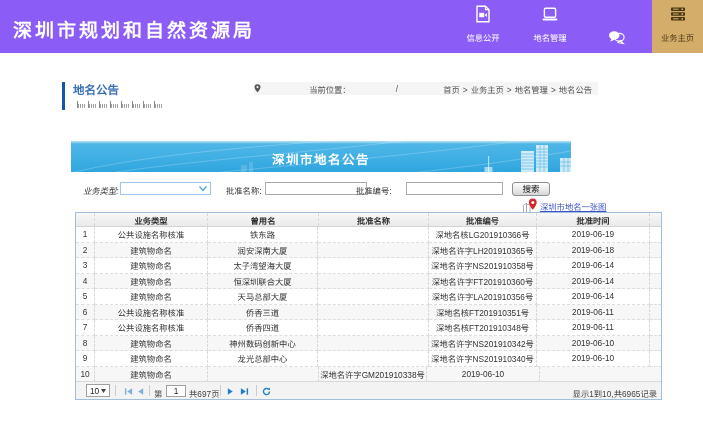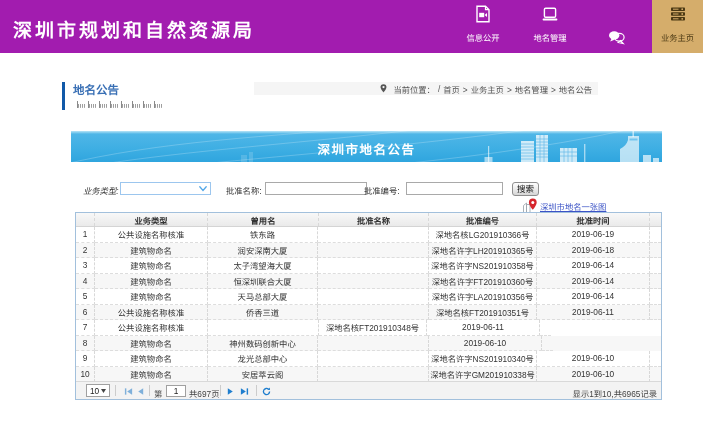--- a/index.html
+++ b/index.html
@@ -1,21 +1,21 @@
 <!DOCTYPE html>
 <html lang="zh-CN"><head>
 <meta charset="utf-8">
 <style>
   * { margin:0; padding:0; box-sizing:border-box; }
   html,body { width:703px; height:430px; background:#ffffff; overflow:hidden;
     font-family:"Liberation Sans", sans-serif; }
   .abs { position:absolute; }
 
   
-  .header { left:0; top:0; width:703px; height:53px; background:#a21caf; }
+  .header { left:0; top:0; width:703px; height:53px; background:#8b5cf6; }
   .header-title { left:13px; top:15px; color:#fff; font-size:19px; font-weight:bold;
     letter-spacing:3px; font-family:"Liberation Serif", serif; white-space:nowrap; }
   .nav-item { top:0; width:66px; height:53px; text-align:center; cursor:pointer; }
   .nav-item .nicon { position:absolute; left:50%; top:5px; margin-left:-9px; width:18px; height:18px; }
   .nav-item .nlabel { position:absolute; left:0; right:0; top:31px; font-size:8.3px; color:#fff; white-space:nowrap; }
   .nav-active { background:#D5AD6B; }
   .nav-active .nlabel { color:#4A3813; }
 
   
   .sec-bar { left:62px; top:82px; width:3px; height:28px; background:#1159A8; }
@@ -23,40 +23,40 @@
   .sec-ticks { left:77px; top:101px; width:88px; height:7px;
     background:
       repeating-linear-gradient(90deg, #8a8a8a 0 1px, transparent 1px 11px),
       repeating-linear-gradient(90deg, transparent 0 0.7px, #9e9e9e 0.7px 1.5px, transparent 1.5px 2.2px);
     background-size:100% 100%, 100% 55%;
     background-position:0 0, 0 100%;
     background-repeat:no-repeat; }
 
   
   .crumb { left:254px; top:82px; width:344px; height:13px; background:#F5F5F5;
-    display:flex; align-items:center; justify-content:flex-end; padding-right:6px;
+    display:flex; align-items:center; justify-content:space-between; padding-right:6px;
     font-size:8.3px; color:#555; white-space:nowrap; }
   .crumb .pin { width:7px; height:9px; margin-right:6px; }
   .crumb .sep { margin:0 3px; }
   .crumb a { color:#555; text-decoration:none; cursor:pointer; }
 
   
-  .banner { left:71px; top:131px; width:591px; height:31px;
+  .banner { left:71px; top:141px; width:500px; height:31px;
     background:linear-gradient(180deg,#B8E4F6 0,#4FB6E7 3px,#3DAEE3 60%,#2FA5DE 100%); overflow:hidden; }
   .banner svg { position:absolute; left:0; top:0; }
   .banner-title { position:absolute; left:0; right:0; top:8px; text-align:center;
     font-size:12.5px; font-weight:bold; color:#fff; letter-spacing:1.5px; }
 
   
   .flabel { top:184px; font-size:8.3px; color:#333; white-space:nowrap; }
   .fbox { top:182px; height:13px; background:#fff; }
   .fselect { left:120px; width:91px; border:1px solid #9CC6EE; cursor:pointer; }
   .fselect .chev { position:absolute; right:3px; top:3px; width:8px; height:6px; }
   .finput { border:1px solid #A9A9A9; font-size:8.3px; padding:0 2px; color:#333; }
-  .search-btn { left:512px; top:182px; width:27px; height:14px; font-size:8.5px; color:#111;
+  .search-btn { left:512px; top:182px; width:38px; height:14px; font-size:8.5px; color:#111;
     background:linear-gradient(180deg,#FEFEFE 0,#E8E8E8 60%,#D5D5D5 100%);
     border:1px solid #8E8E8E; border-radius:3px; text-align:center; line-height:12px; cursor:pointer; }
   .map-link-icon { left:522px; top:198px; width:17px; height:15px; }
   .map-link { left:540px; top:200px; font-size:8.3px; color:#3B53C6; text-decoration:underline;
     cursor:pointer; white-space:nowrap; }
 
   
   .grid { left:75px; top:212px; width:587px; height:188px; border:1px solid #A2C0DC; background:#fff; }
   .g-header { display:flex; height:14px; background:linear-gradient(180deg,#F8F8F8,#EAEAEA);
     border-bottom:1px solid #D4D4D4; }
@@ -222,21 +222,21 @@
 </div>
 
 <div class="abs flabel" style="left:83px;font-style:italic;">业务类型:</div>
 <div class="abs fbox fselect">
   <svg class="chev" viewBox="0 0 8 6">
     <path d="M0.8 0.8 L4 4.4 L7.2 0.8" fill="none" stroke="#54A8E8" stroke-width="1.3" stroke-linecap="round"></path>
   </svg>
 </div>
 <div class="abs flabel" style="left:226px;">批准名称:</div>
 <input class="abs fbox finput" style="left: 265px; width: 102px;" value="">
-<div class="abs flabel" style="left:364px;">批准编号:</div>
+<div class="abs flabel" style="left:356px;">批准编号:</div>
 <input class="abs fbox finput" style="left: 406px; width: 97px;" value="">
 <div class="abs search-btn">搜索</div>
 
 <svg class="abs map-link-icon" viewBox="0 0 17 15">
   <g stroke="#9FA8B0" stroke-width="0.9" fill="none">
     <path d="M1.5 14.5 V7.5 L4.5 5 V14.5"></path>
     <path d="M4.5 14.5 V6.5 H8 V14.5"></path>
     <line x1="0.5" y1="14.5" x2="10" y2="14.5"></line>
   </g>
   <path d="M10.8 0.6 a3.9 3.9 0 0 1 3.9 3.9 c0 2.7 -3.9 7.3 -3.9 7.3 s-3.9 -4.6 -3.9 -7.3 a3.9 3.9 0 0 1 3.9 -3.9 Z" fill="#D6262C"></path>
@@ -305,46 +305,47 @@
         <div class="cell c1">公共设施名称核准</div>
         <div class="cell c2">侨香三道</div>
         <div class="cell c3"></div>
         <div class="cell c4">深地名核FT201910351号</div>
         <div class="cell c5">2019-06-11</div>
         <div class="cell c6"></div>
       </div>
       <div class="g-row">
         <div class="cell c0">7</div>
         <div class="cell c1">公共设施名称核准</div>
+        <div class="cell c2">侨香四道</div>
         <div class="cell c3"></div>
         <div class="cell c4">深地名核FT201910348号</div>
         <div class="cell c5">2019-06-11</div>
         <div class="cell c6"></div>
       </div>
       <div class="g-row even">
         <div class="cell c0">8</div>
         <div class="cell c1">建筑物命名</div>
         <div class="cell c2">神州数码创新中心</div>
         <div class="cell c3"></div>
+        <div class="cell c4">深地名许字NS201910342号</div>
         <div class="cell c5">2019-06-10</div>
         <div class="cell c6"></div>
       </div>
       <div class="g-row">
         <div class="cell c0">9</div>
         <div class="cell c1">建筑物命名</div>
         <div class="cell c2">龙光总部中心</div>
         <div class="cell c3"></div>
         <div class="cell c4">深地名许字NS201910340号</div>
         <div class="cell c5">2019-06-10</div>
         <div class="cell c6"></div>
       </div>
       <div class="g-row even">
         <div class="cell c0">10</div>
         <div class="cell c1">建筑物命名</div>
-        <div class="cell c2">安居萃云阁</div>
         <div class="cell c3"></div>
         <div class="cell c4">深地名许字GM201910338号</div>
         <div class="cell c5">2019-06-10</div>
         <div class="cell c6"></div>
       </div>
     </div>
 
   <div class="pager">
     <div class="abs psel">
       <span>10</span>

